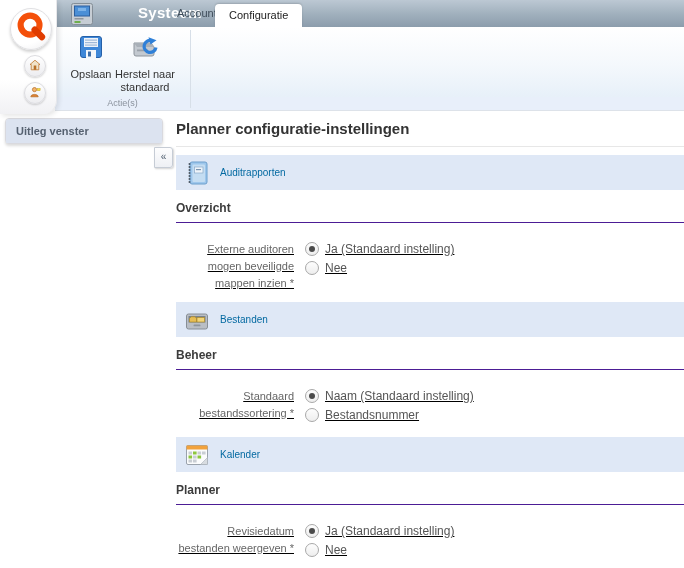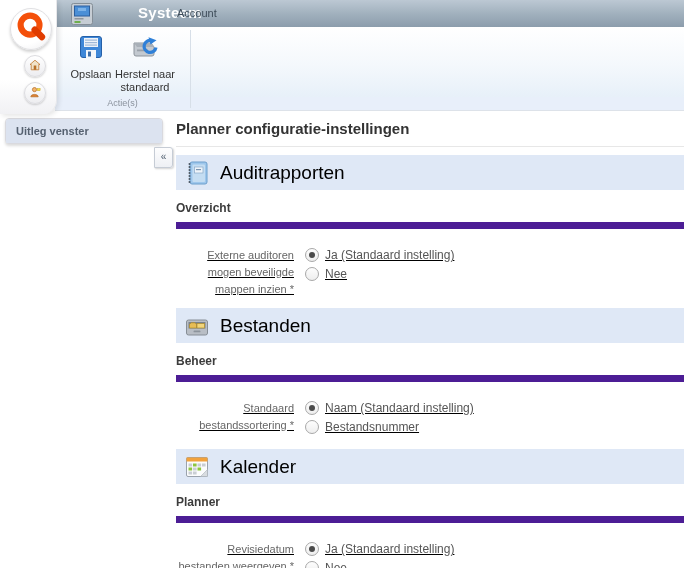--- a/index.html
+++ b/index.html
@@ -50,22 +50,22 @@
   .help-body{padding:8px 10px 12px;font-size:11px;line-height:16px;color:#555;}
   .collapse-btn{position:absolute;right:-11px;top:28px;width:17px;height:19px;
     background:linear-gradient(180deg,#fdfdfe,#eef0f4);border:1px solid #c6ccd5;
     border-radius:0 3px 3px 0;box-shadow:1px 1px 2px rgba(0,0,0,.18);
     font-size:10px;color:#4c5c6c;text-align:center;line-height:18px;cursor:pointer;}
   
   .content{position:absolute;left:176px;right:0;top:120px;}
   .page-title{font-size:15px;font-weight:bold;color:#333;padding-bottom:9px;border-bottom:1px solid #e7e7e7;}
   .section-bar{margin-top:8px;height:35px;background:#dfe8f6;display:flex;align-items:center;padding-left:8px;}
   .section-bar .sic{display:flex;align-items:center;margin-right:10px;}
-  .section-name{font-size:19px;color:#000000;}
-  .sub-title{margin-top:11px;font-size:12px;font-weight:bold;color:#3c3c3c;padding-bottom:7px;border-bottom:7px solid #4c1d95;}
+  .section-name{font-size:10px;color:#0369a1;}
+  .sub-title{margin-top:11px;font-size:12px;font-weight:bold;color:#3c3c3c;padding-bottom:7px;border-bottom:1px solid #4c1d95;}
   .setting{display:flex;margin-top:18px;margin-bottom:10px;text-decoration:underline;}
   .setting-label{width:118px;text-align:right;font-size:11px;line-height:17px;color:#666;}
   .options{margin-left:11px;padding-top:1px;}
   .option{display:flex;align-items:center;margin-bottom:5px;font-size:12px;color:#555;cursor:pointer;}
   .radio{width:12px;height:12px;border-radius:50%;border:1px solid #a8a8a8;margin-right:6px;
     background:linear-gradient(180deg,#fdfdfd,#eeeeee);position:relative;flex:0 0 auto;}
   .radio.checked::after{content:"";position:absolute;left:3px;top:3px;width:6px;height:6px;border-radius:50%;background:#4b4b4b;}
 </style>
 </head>
 <body>
@@ -75,20 +75,21 @@
     <svg width="26" height="24" viewBox="0 0 26 24">
       <rect x="2.5" y="1.5" width="21" height="21" rx="2" fill="#c6cdd4" stroke="#848e97"></rect>
       <rect x="5.5" y="4" width="15" height="10" fill="#4b8fd6" stroke="#2c5f9e"></rect>
       <rect x="9" y="6" width="8" height="3" fill="#7db3e8"></rect>
       <rect x="5.5" y="16" width="9" height="1.5" fill="#8e969e"></rect>
       <rect x="5.5" y="19" width="6" height="2" fill="#6fae4e"></rect>
     </svg>
   </span>
   <span class="app-title">Systeem</span>
   <span class="tab inactive">Account</span>
+  <span class="tab active">Configuratie</span>
 </div>
 
 <div class="ribbon">
   <div class="ribbon-btn btn-restore">
     <span class="ric">
       <svg width="30" height="28" viewBox="0 0 30 28">
         <path d="M4 9 h17 l3 4 v7 a2 2 0 0 1 -2 2 H6 a2 2 0 0 1 -2 -2 z" fill="#c3c9d0" stroke="#8d949c"></path>
         <path d="M4 9 h17 l3 4 H7 z" fill="#a9b0b8"></path>
         <rect x="7" y="15.5" width="11" height="1.8" fill="#99a0a8"></rect>
         <path d="M26 13.5 A6 6 0 1 1 21.5 6.6" fill="none" stroke="#2f80d8" stroke-width="3.2"></path>

